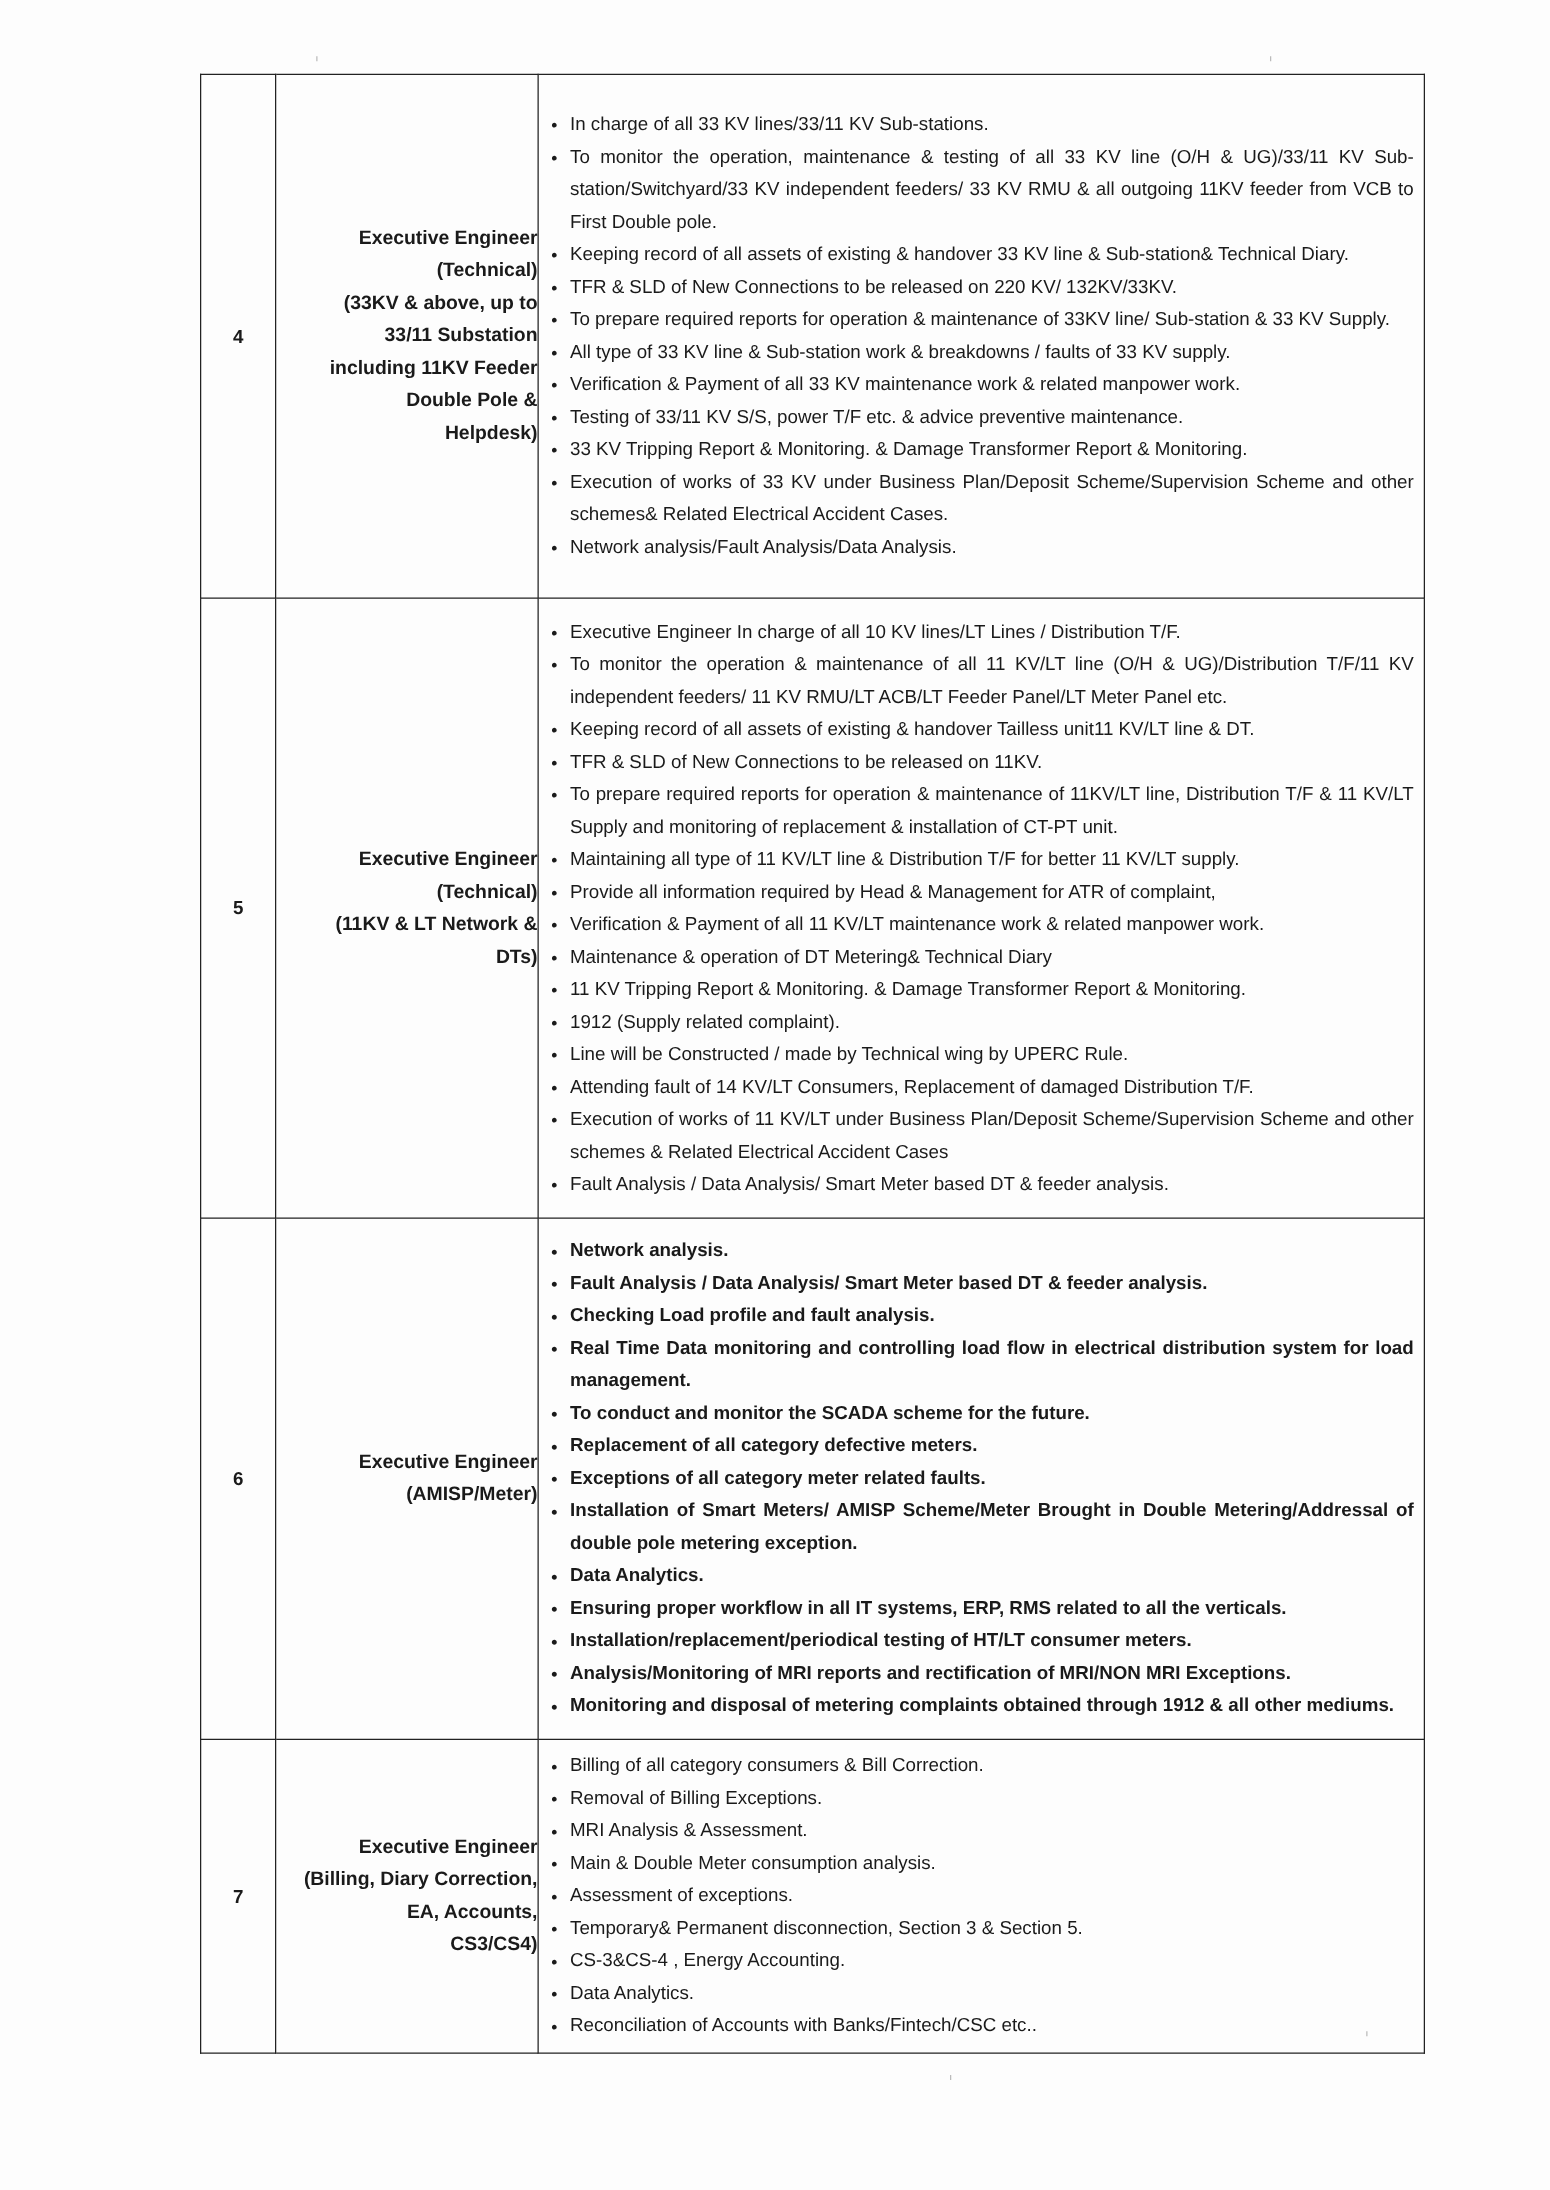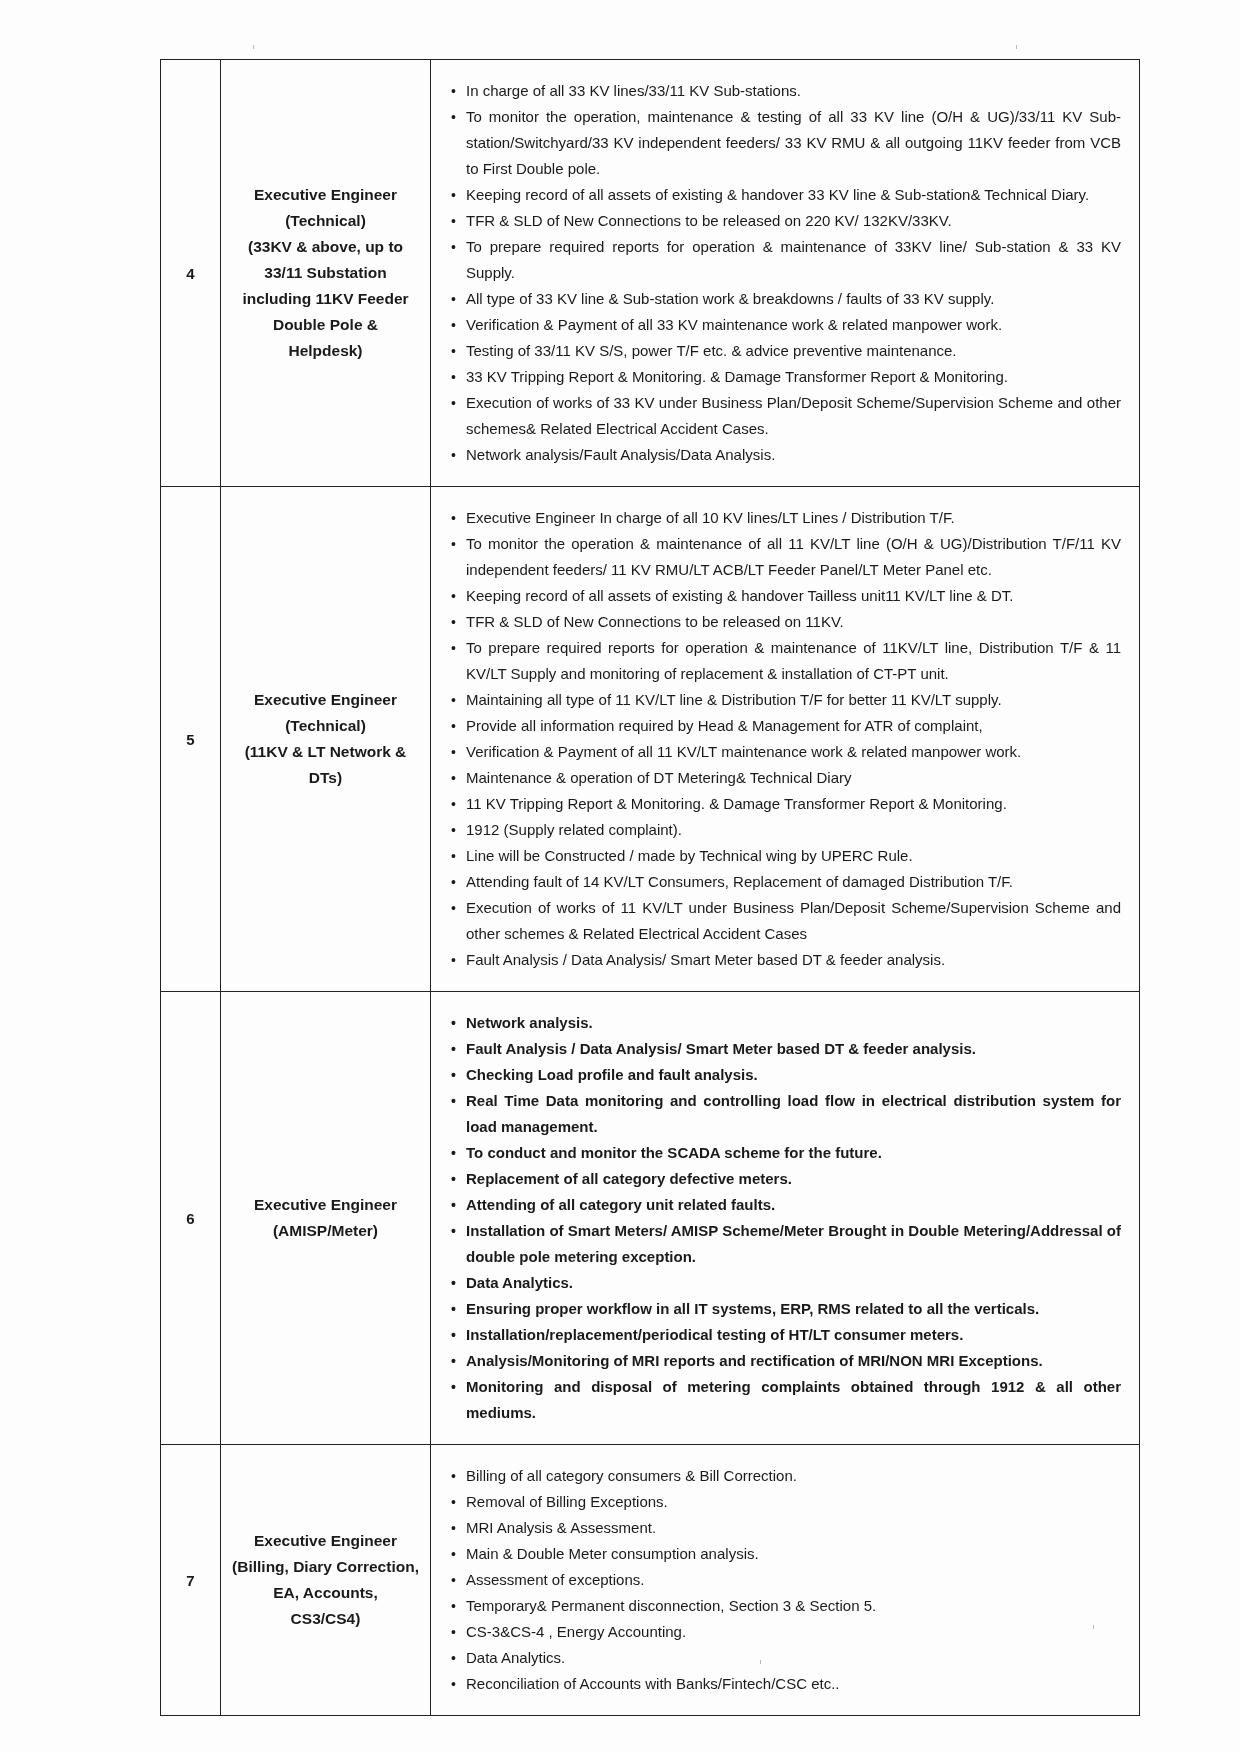--- a/index.html
+++ b/index.html
@@ -6,24 +6,24 @@
   body { width: 1240px; height: 1752px; position: relative; overflow: hidden;
          font-family: "Liberation Sans", "DejaVu Sans", sans-serif; color: #1a1a1a; }
   .page { position: absolute; left: 0; top: 0; width: 1240px; height: 1752px; background: #fdfdfd; }
   table.duties { position: absolute; left: 160px; top: 59px; width: 979px;
                  border-collapse: collapse; table-layout: fixed; }
   table.duties td { border: 1.5px solid #222; vertical-align: middle; padding: 0; }
   col.c-num { width: 60px; }
   col.c-post { width: 210px; }
   col.c-duty { width: 709px; }
   td.num { text-align: center; font-size: 15px; font-weight: bold; }
-  td.post { text-align: center; font-size: 15.5px; font-weight: bold; line-height: 26px; padding: 0 8px; }
+  td.post { text-align: right; font-size: 15.5px; font-weight: bold; line-height: 26px; padding: 0 8px; }
   td.post .post-line { display: block; }
   td.duty { padding: 2px 10px 2px 10px; vertical-align: top; }
-  ul.duty-list { list-style: none; margin: 18px; padding: 0; }
+  ul.duty-list { list-style: none; margin: 8px; padding: 0; }
   ul.duty-list li { position: relative; padding-left: 17px; font-size: 15px; line-height: 26px;
                     text-align: justify; }
   ul.duty-list li::before { content: "\2022"; position: absolute; left: 2px; top: 0; font-size: 14px; }
   .row-4 td { height: 418px; }
   .row-5 td { height: 495px; }
   .row-6 td { height: 416px; font-weight: bold; }
   .row-7 td { height: 235px; }
   .scan-mark { position: absolute; width: 1px; height: 4px; background: #bbb; }
 </style>
 </head>
@@ -102,21 +102,21 @@
           <span class="post-line">(AMISP/Meter)</span>
         </td>
         <td class="duty">
           <ul class="duty-list">
             <li>Network analysis.</li>
             <li>Fault Analysis / Data Analysis/ Smart Meter based DT &amp; feeder analysis.</li>
             <li>Checking Load profile and fault analysis.</li>
             <li>Real Time Data monitoring and controlling load flow in electrical distribution system for load management.</li>
             <li>To conduct and monitor the SCADA scheme for the future.</li>
             <li>Replacement of all category defective meters.</li>
-            <li>Attending of all category unit related faults.</li>
+            <li>Exceptions of all category meter related faults.</li>
             <li>Installation of Smart Meters/ AMISP Scheme/Meter Brought in Double Metering/Addressal of double pole metering exception.</li>
             <li>Data Analytics.</li>
             <li>Ensuring proper workflow in all IT systems, ERP, RMS related to all the verticals.</li>
             <li>Installation/replacement/periodical testing of HT/LT consumer meters.</li>
             <li>Analysis/Monitoring of MRI reports and rectification of MRI/NON MRI Exceptions.</li>
             <li>Monitoring and disposal of metering complaints obtained through 1912 &amp; all other mediums.</li>
           </ul>
         </td>
       </tr>
 

